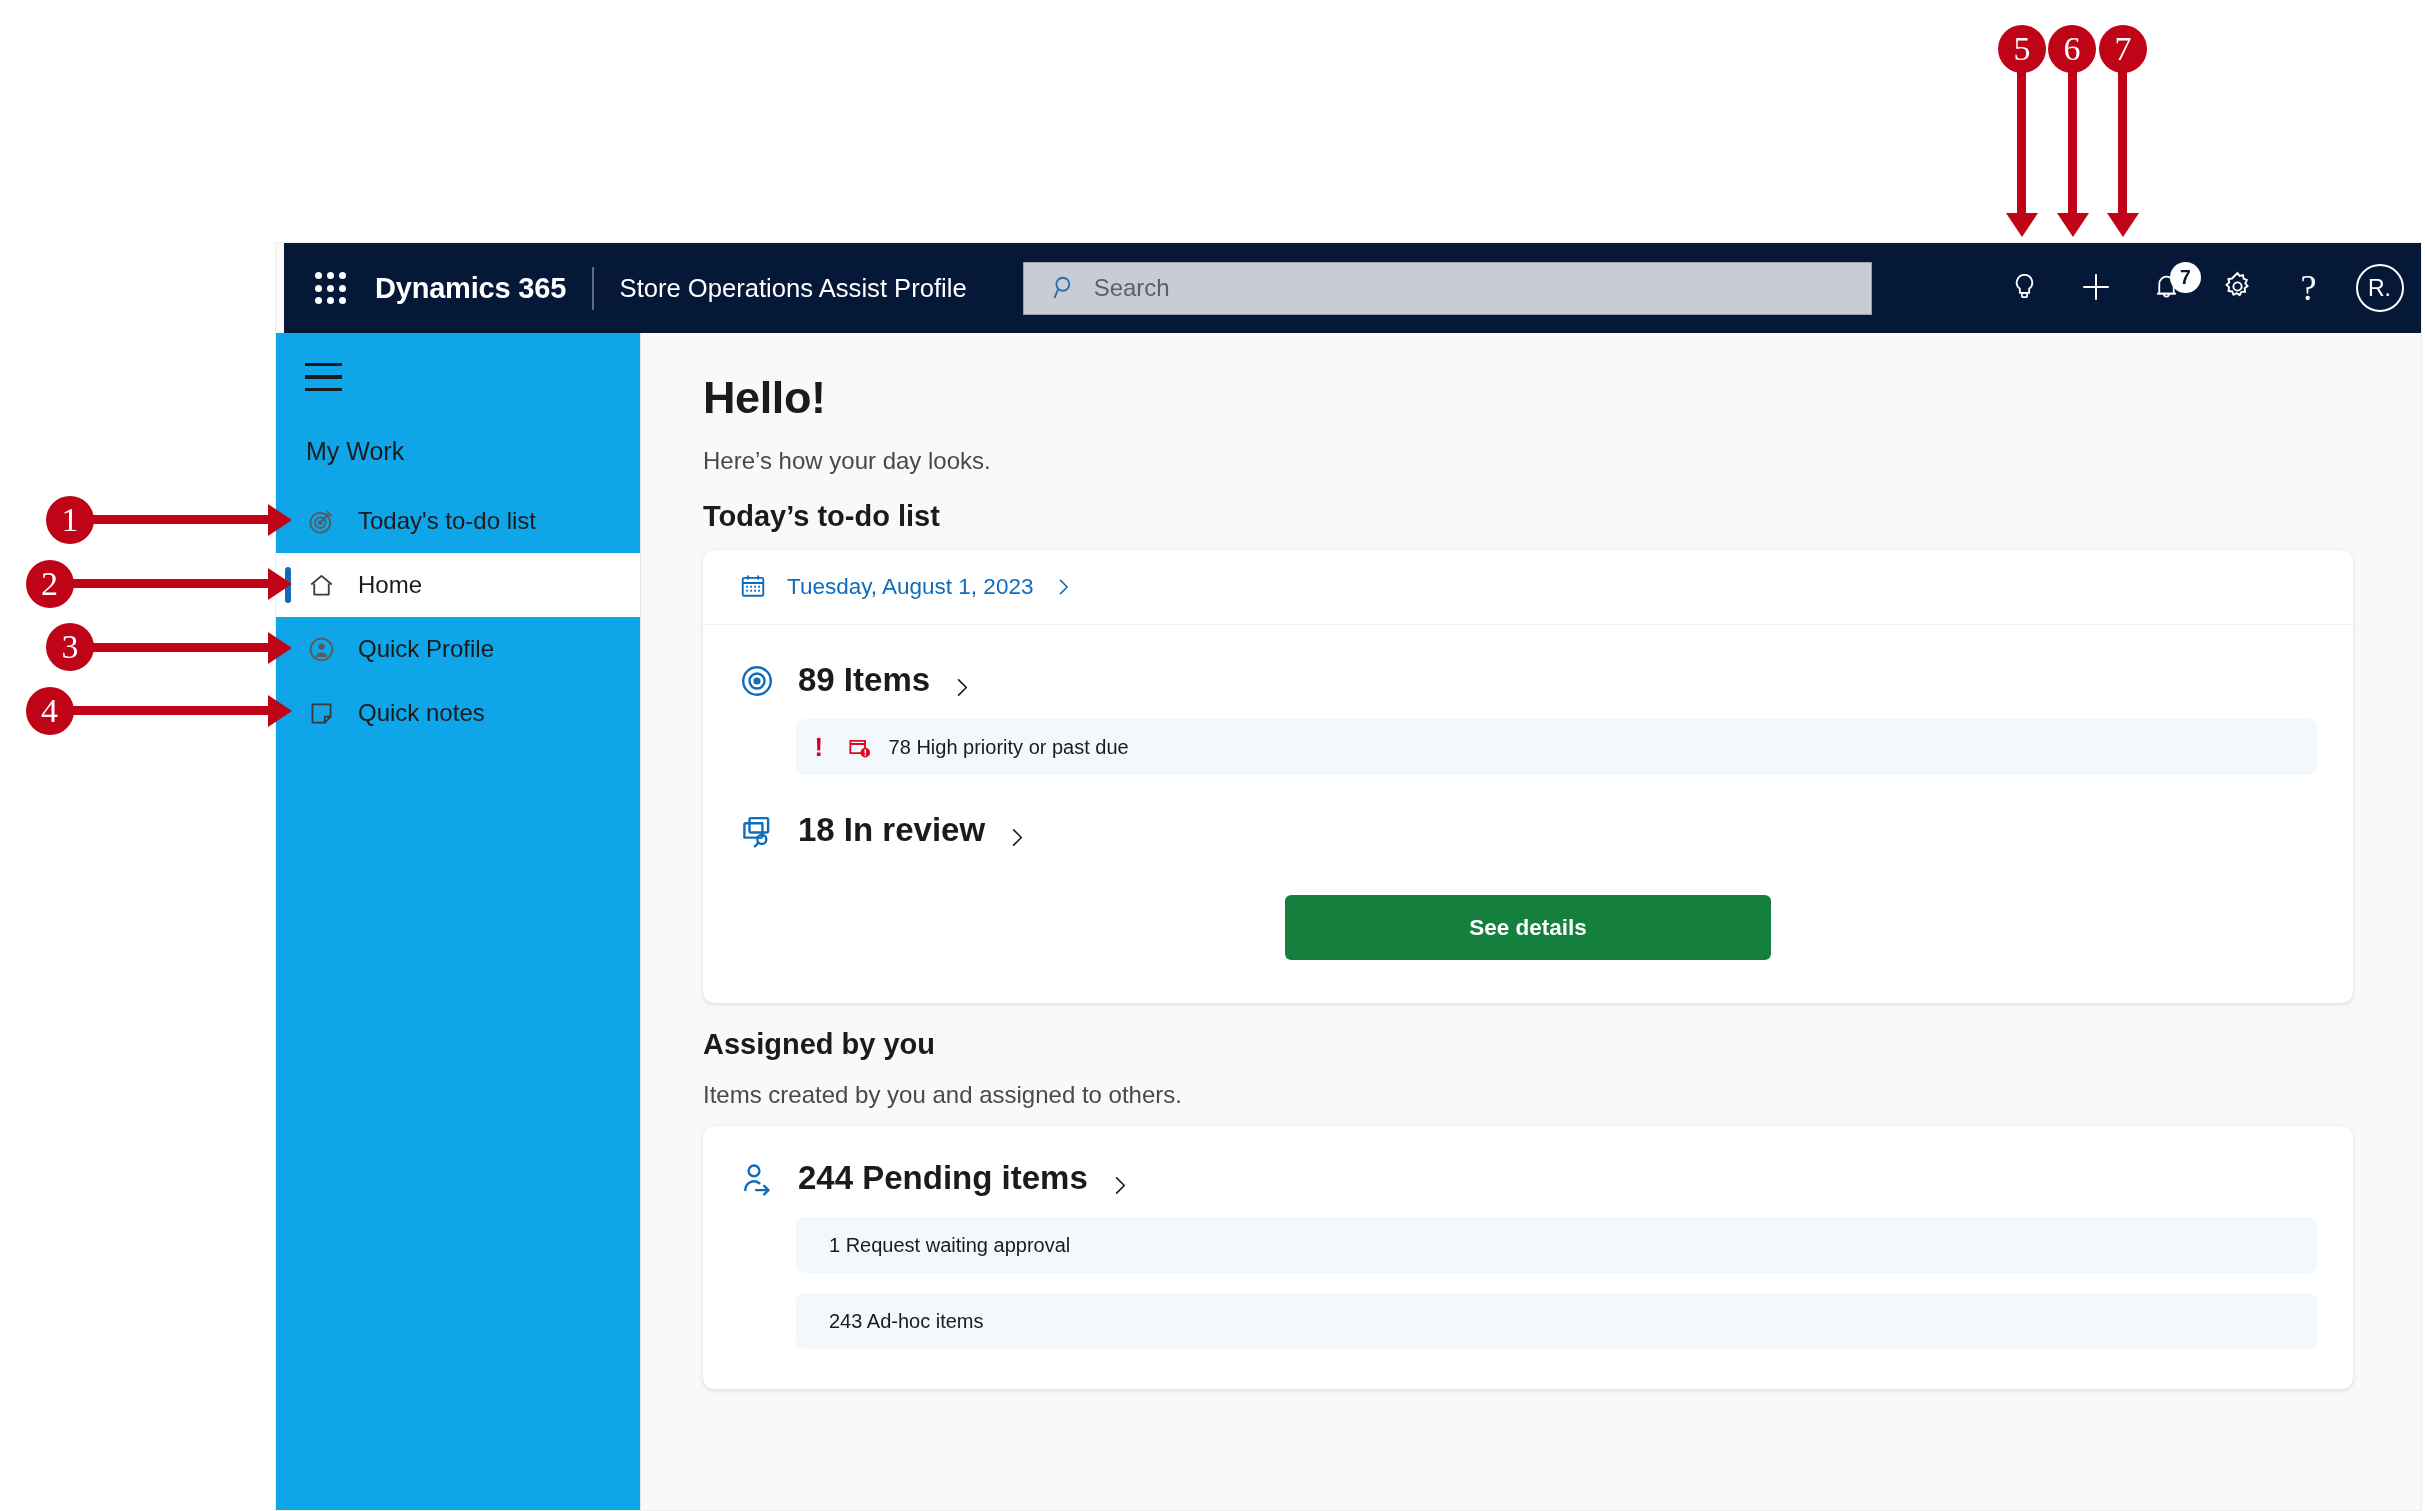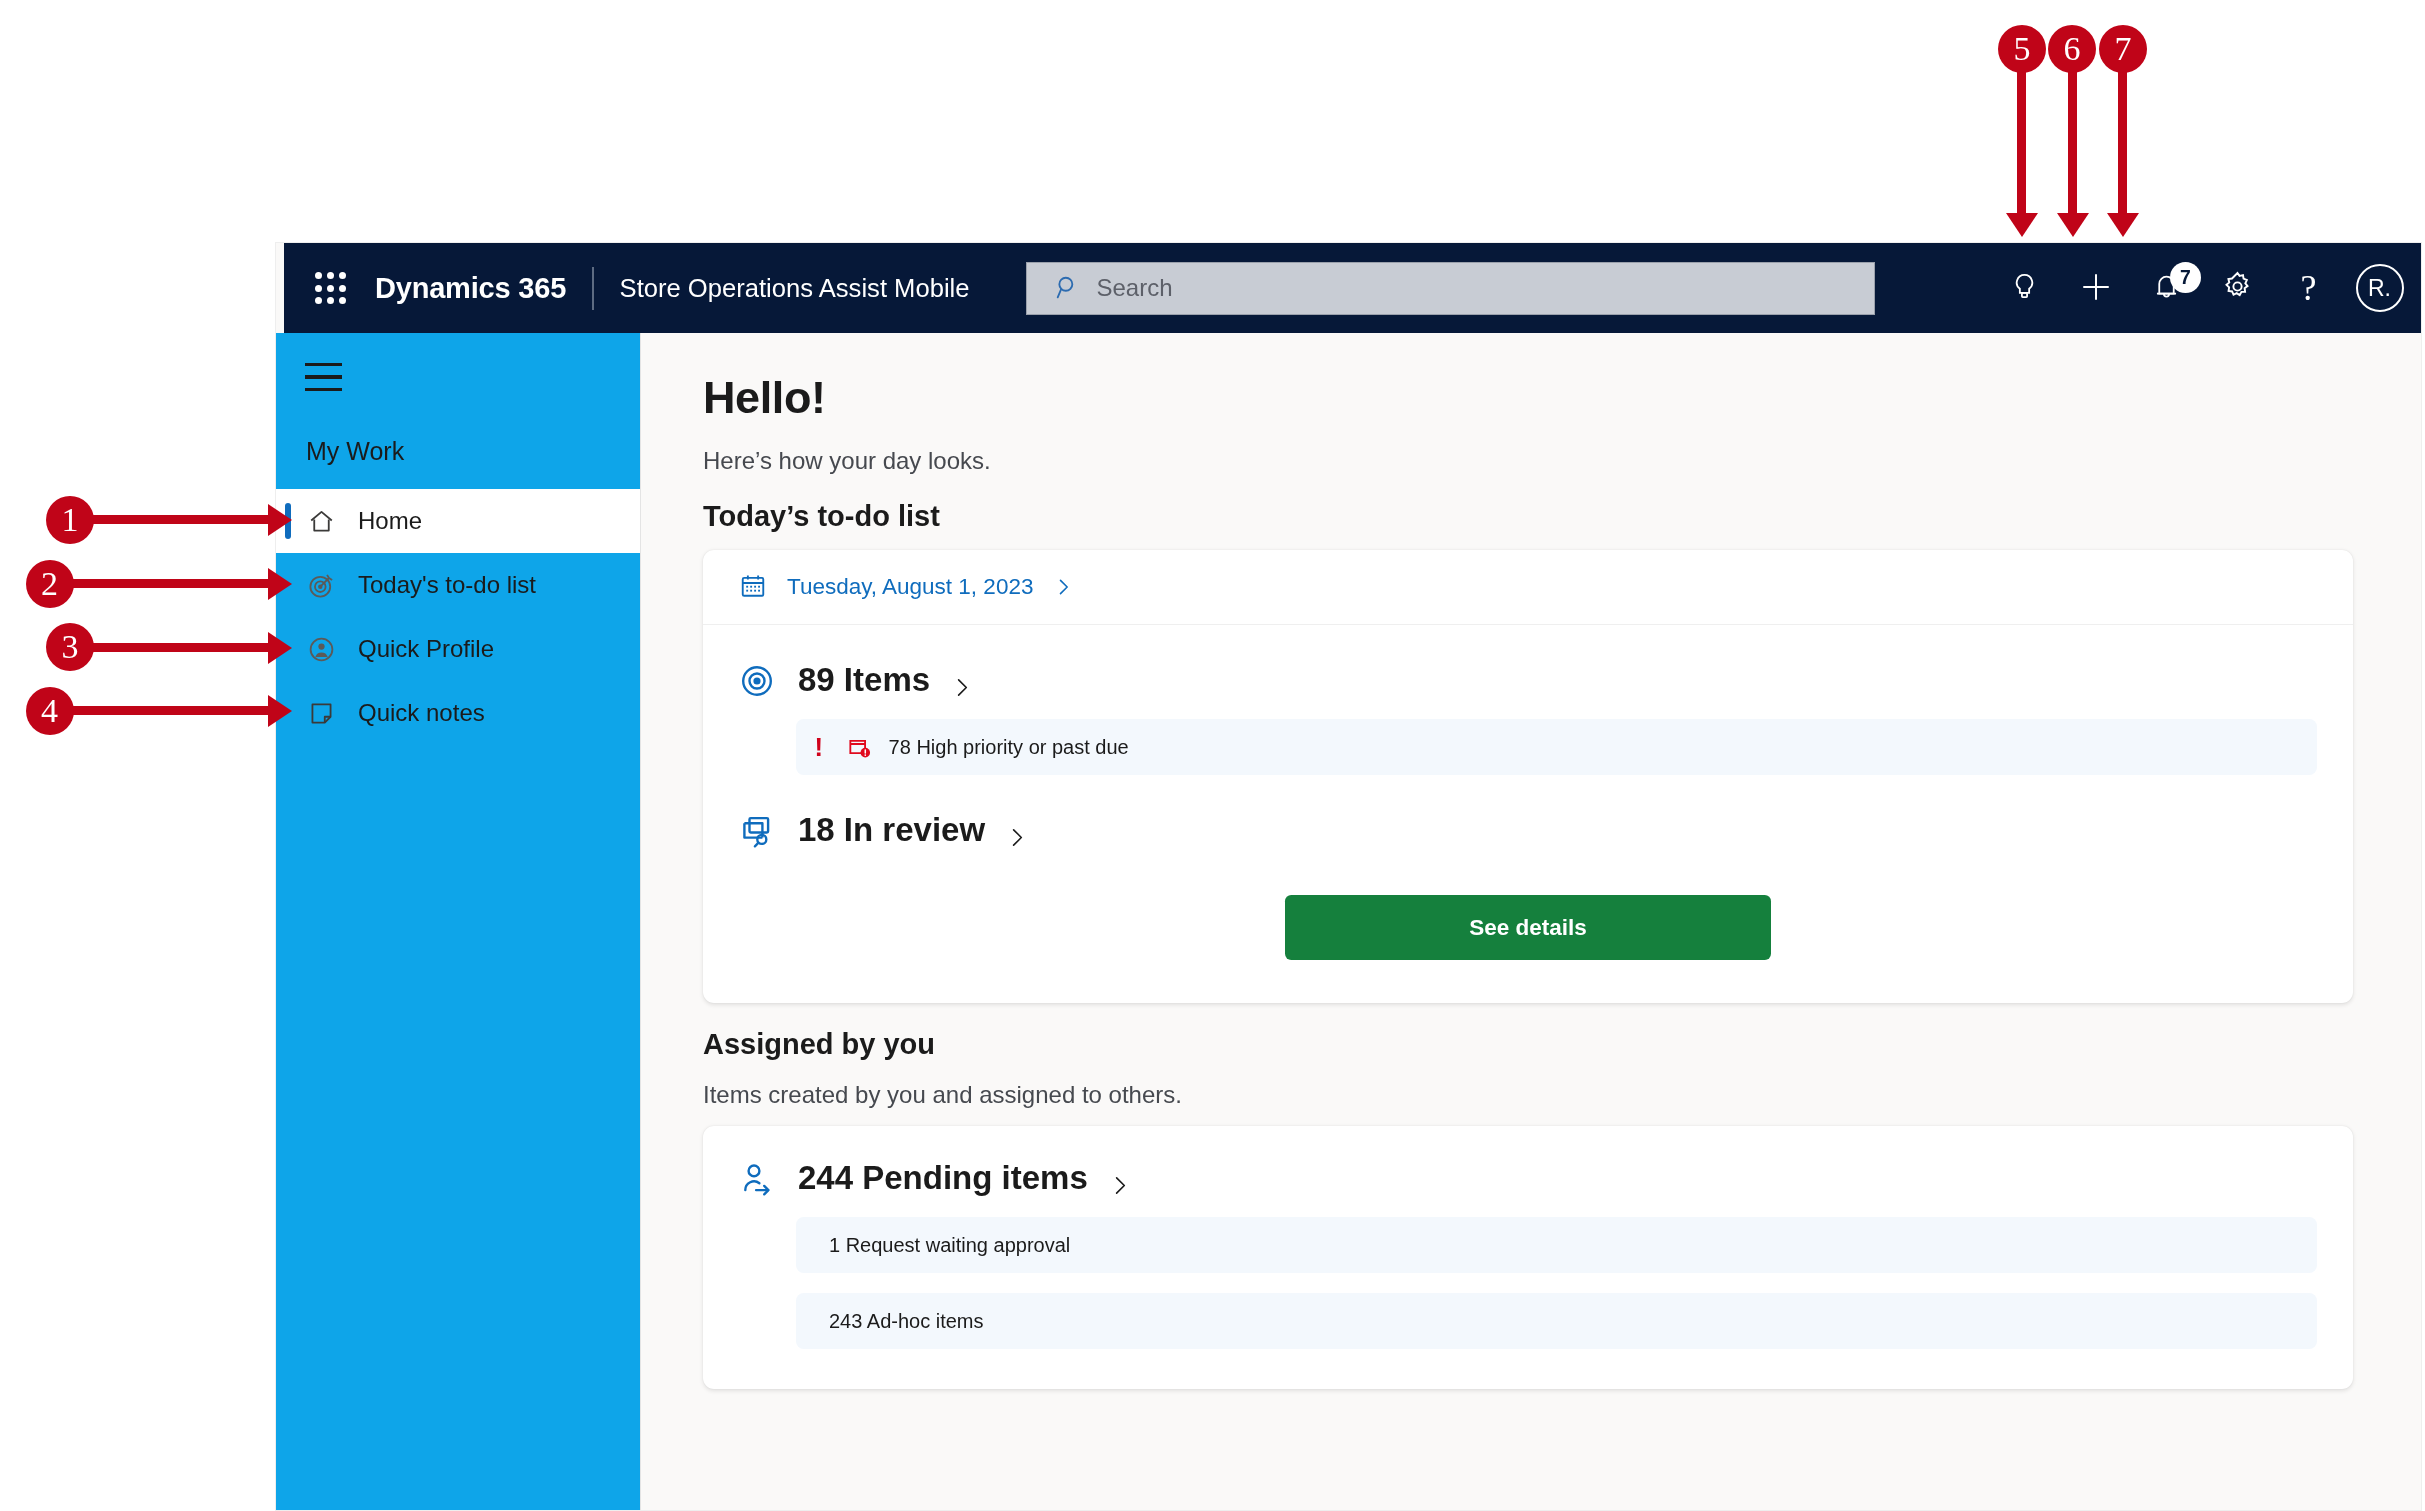--- a/index.html
+++ b/index.html
@@ -421,21 +421,21 @@
         <i></i>
         <i></i>
         <i></i>
         <i></i>
         <i></i>
         <i></i>
     </div>
 
     <div class="brand">Dynamics 365</div>
     <div class="brand-sep"></div>
-    <div class="app-name">Store Operations Assist Mobile</div>
+    <div class="app-name">Store Operations Assist Profile</div>
 
     <div class="search-wrap">
       <span>
         <svg width="26" height="26" viewBox="0 0 24 24" fill="none" stroke="#2c6bb0" stroke-width="1.7">
           <circle cx="10" cy="9.5" r="6"></circle>
             <line x1="5.6" y1="14.2" x2="2.5" y2="21.5" stroke-linecap="round"></line>
         </svg>
       </span>
       <input class="search-input" type="text" placeholder="Search" style="">
     </div>
@@ -496,40 +496,40 @@
     <div class="hamburger">
       <i></i>
         <i></i>
         <i></i>
     </div>
 
     <div class="mywork">My Work</div>
 
     <div class="nav">
 
-      <div class="nav-item active">
-        <span class="nav-ico">
-          <svg width="29" height="29" viewBox="0 0 24 24" fill="none" stroke="#3b3a39" stroke-width="1.5" stroke-linejoin="round">
-            <path d="M3.5 11.2L12 4l8.5 7.2"></path>
-            <path d="M6 10.3V19.5h12V10.3"></path>
-          </svg>
-        </span>
-        <span class="nav-label">Home</span>
-      </div>
-
       <div class="nav-item">
         <span class="nav-ico">
           <svg width="29" height="29" viewBox="0 0 24 24" fill="none" stroke="#5b5a59" stroke-width="1.5">
             <circle cx="11" cy="13" r="8.2"></circle>
             <circle cx="11" cy="13" r="4.4"></circle>
             <circle cx="11" cy="13" r="1.1" fill="#5b5a59"></circle>
             <path d="M11 13l7.2-7.2M16.6 3.2l1.6 2.6 2.6 1.6"></path>
           </svg>
         </span>
         <span class="nav-label">Today's to-do list</span>
+      </div>
+
+      <div class="nav-item active">
+        <span class="nav-ico">
+          <svg width="29" height="29" viewBox="0 0 24 24" fill="none" stroke="#3b3a39" stroke-width="1.5" stroke-linejoin="round">
+            <path d="M3.5 11.2L12 4l8.5 7.2"></path>
+            <path d="M6 10.3V19.5h12V10.3"></path>
+          </svg>
+        </span>
+        <span class="nav-label">Home</span>
       </div>
 
       <div class="nav-item">
         <span class="nav-ico">
           <svg width="29" height="29" viewBox="0 0 24 24" fill="none" stroke="#5b5a59" stroke-width="1.5">
             <circle cx="12" cy="12" r="9"></circle>
             <circle cx="12" cy="9.6" r="2.6" fill="#5b5a59" stroke="none"></circle>
             <path d="M6.9 18.2a5.4 5.4 0 0 1 10.2 0" fill="#5b5a59" stroke="none"></path>
           </svg>
         </span>

